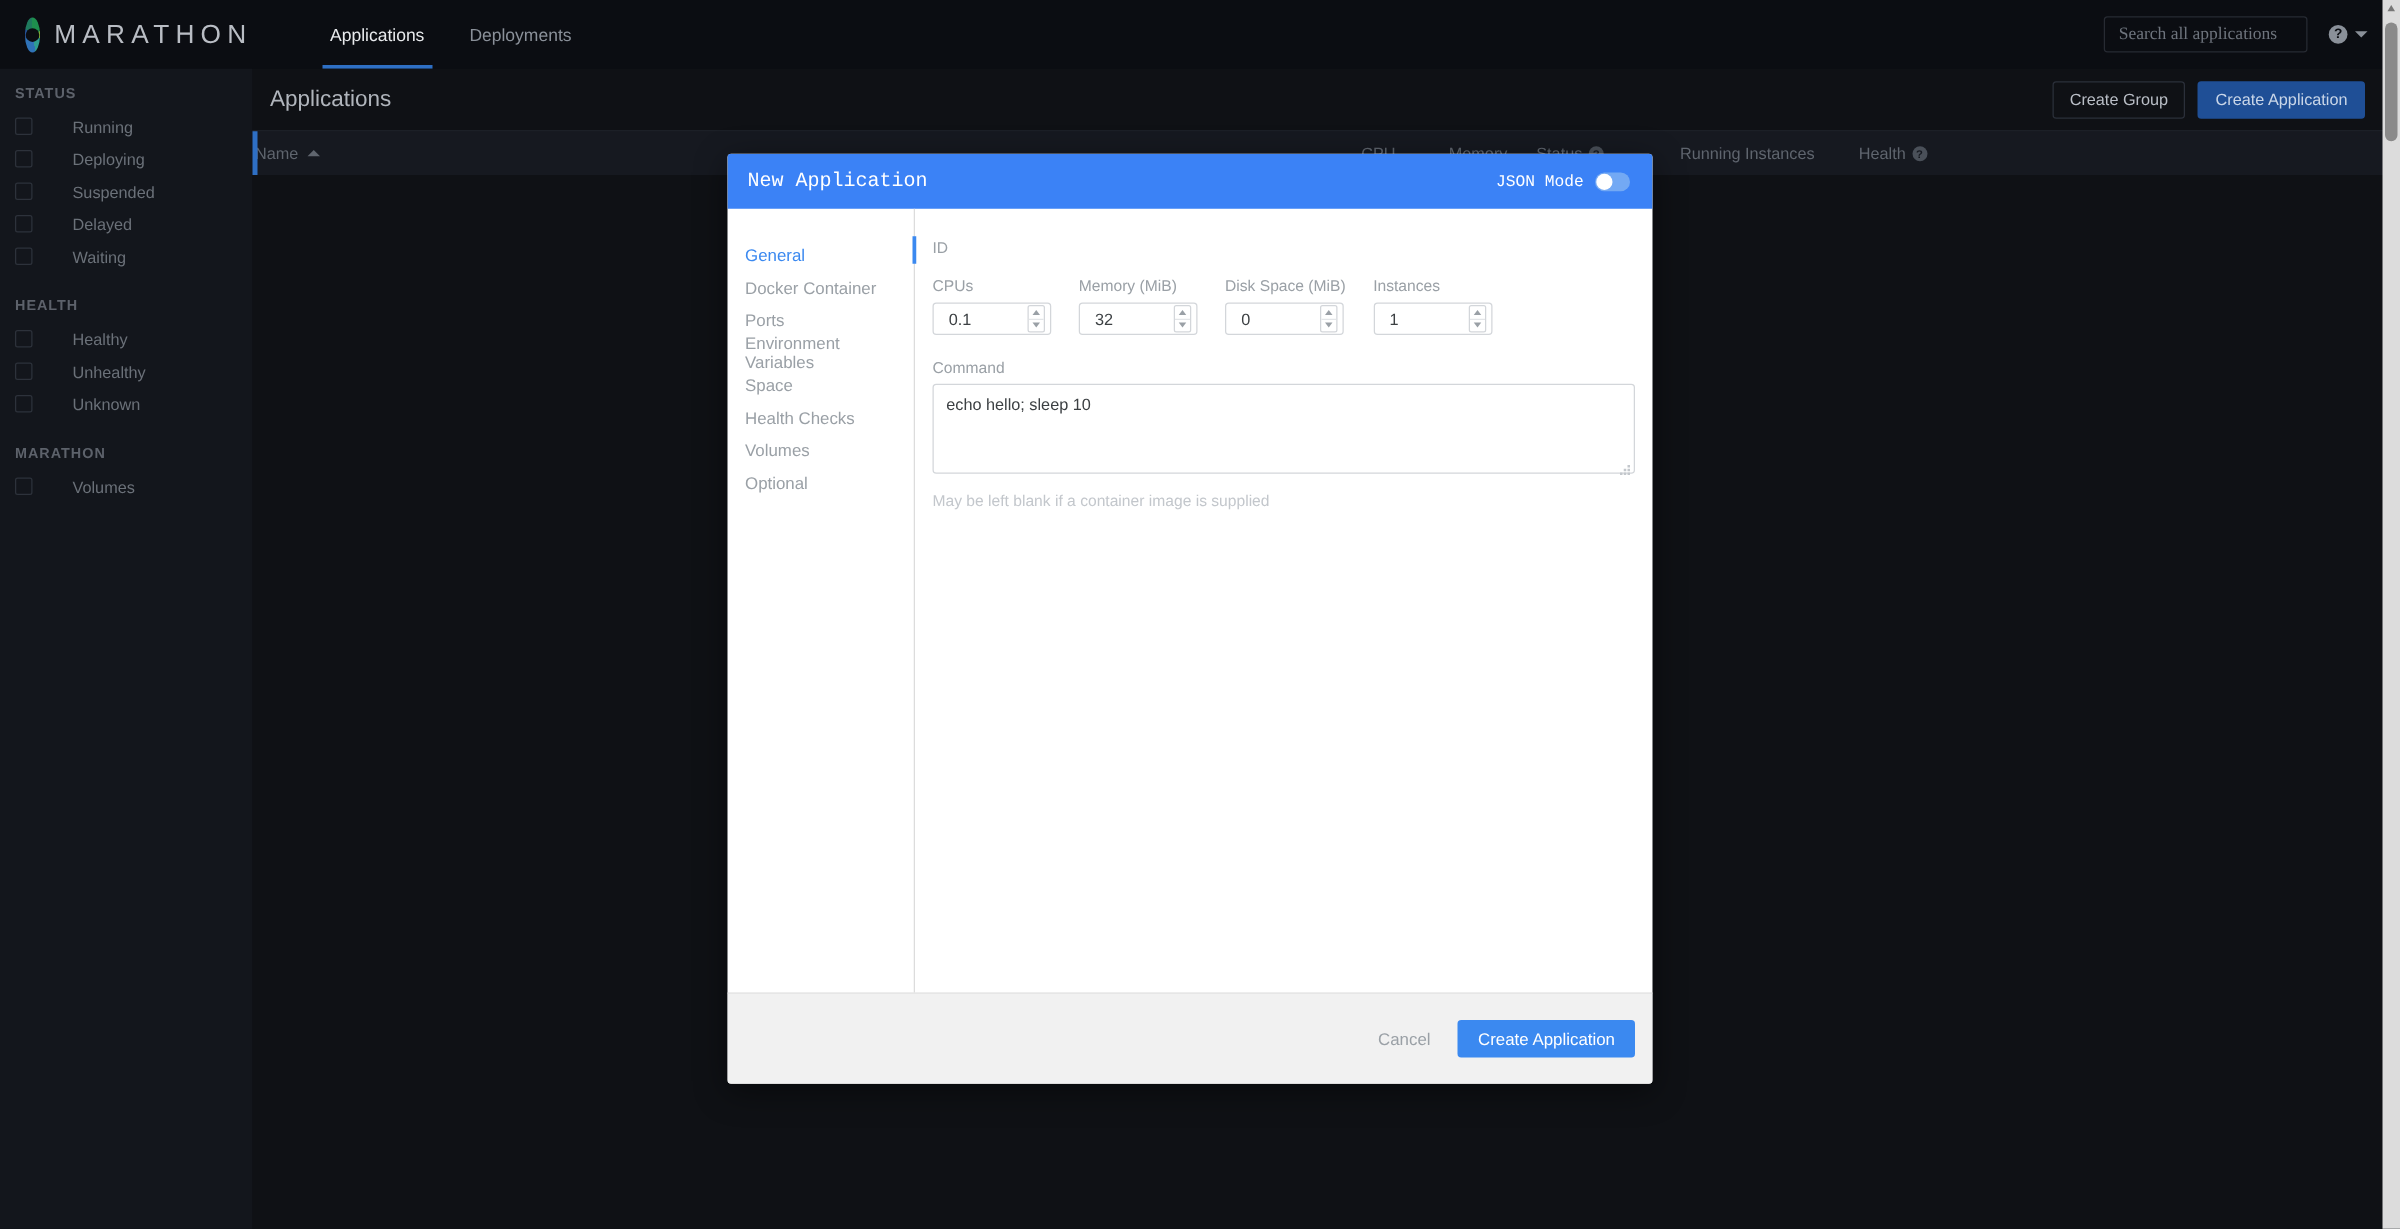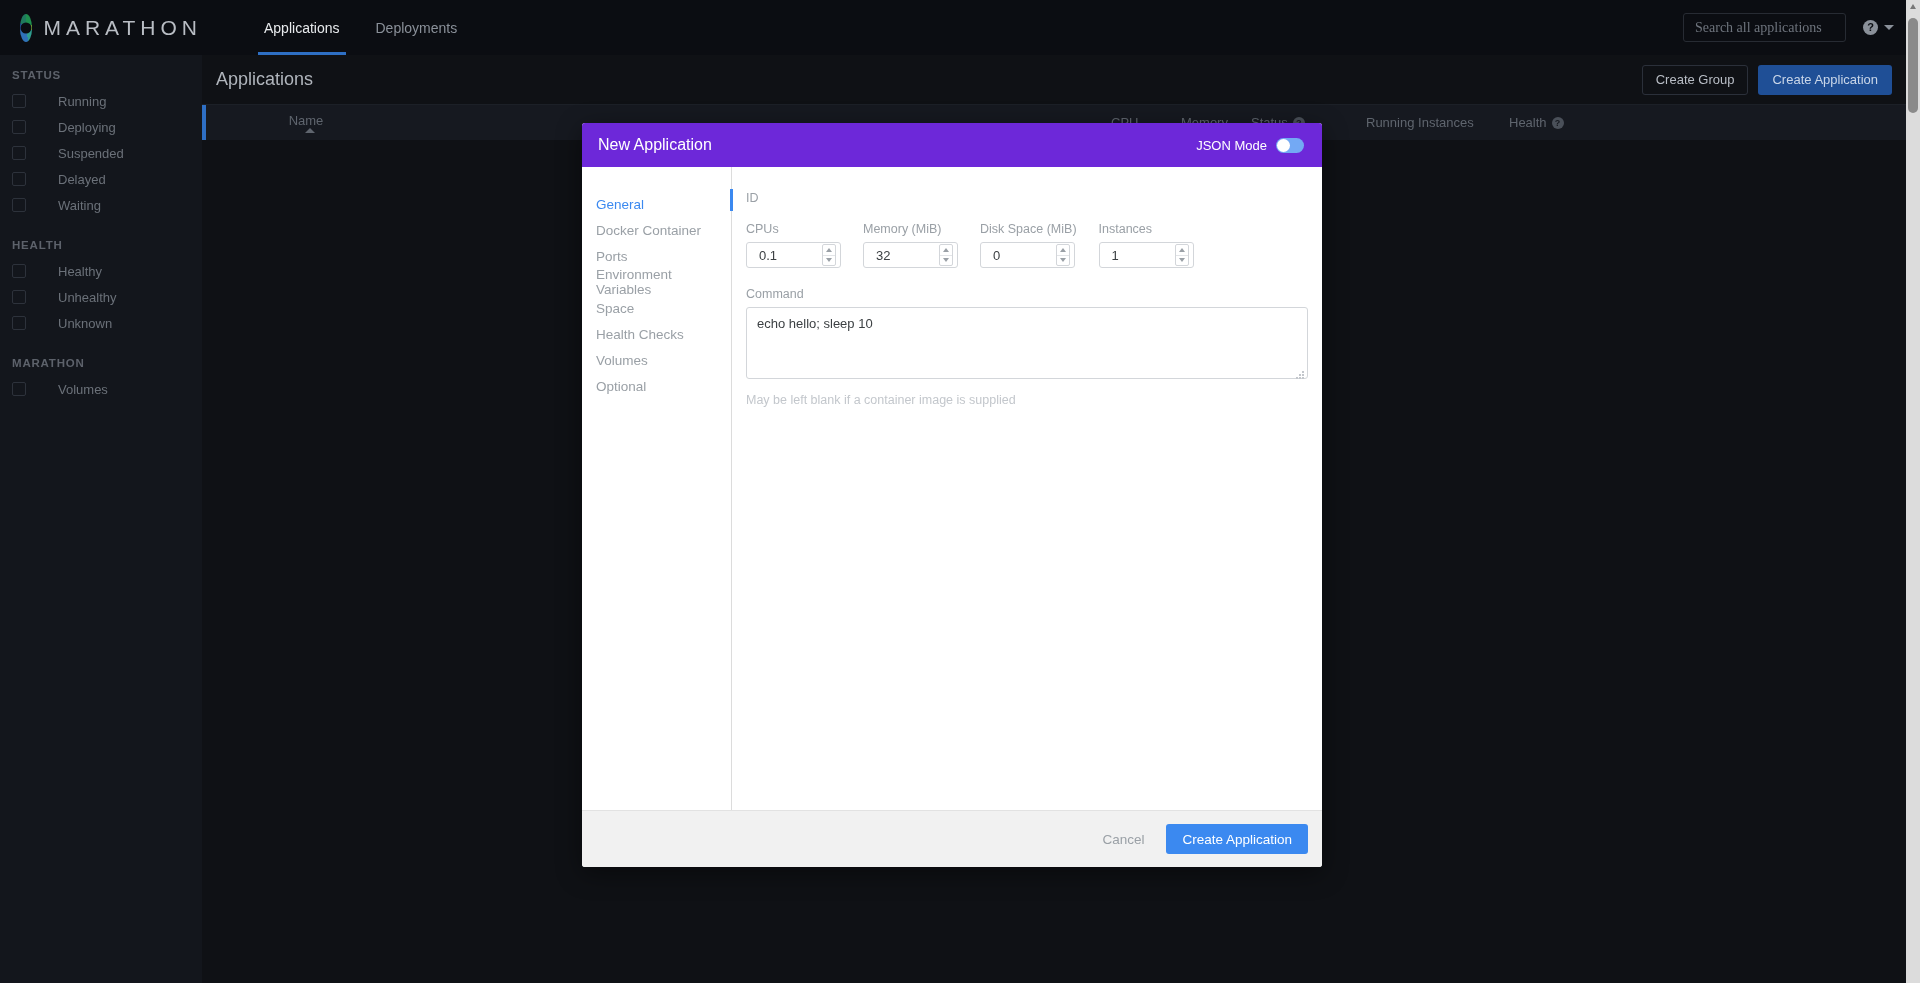--- a/index.html
+++ b/index.html
@@ -185,23 +185,23 @@
   .modal {
     position: absolute; left: 582px; top: 123px;
     width: 740px; height: 744px;
     background: #ffffff;
     border-radius: 3px;
     box-shadow: 0 6px 26px rgba(0,0,0,.45);
     overflow: hidden;
     display: flex; flex-direction: column;
   }
   .modal-header {
-    height: 44px; background: #6d28d9;
-    display: flex; align-items: center;
-    padding: 0 18px 0 16px; flex: none;
+    height: 44px; background: #3b82f6;
+    display: flex; align-items: center;
+    padding: 0 18px 0 16px; flex: none; font-family: Liberation Mono, monospace;
   }
   .modal-title { color: #ffffff; font-size: 16px; }
   .json-toggle-wrap {
     margin-left: auto; display: flex; align-items: center; cursor: pointer;
   }
   .json-toggle-label { color: #ffffff; font-size: 13px; margin-right: 9px; }
   .toggle-track {
     width: 28px; height: 15px; border-radius: 8px;
     background: #73a9f4; position: relative;
   }
@@ -277,21 +277,21 @@
   .cmd-holder { position: relative; }
   .resize-grip {
     position: absolute; right: 4px; bottom: 4px;
     width: 8px; height: 8px; pointer-events: none;
   }
   .resize-grip i {
     position: absolute; width: 2px; height: 2px; background: #c3c7cc;
   }
   .hint { color: #c3c7cc; font-size: 12.5px; margin-top: 10px; }
   .modal-footer {
-    height: 57px; background: #f1f1f1; flex: none;
+    height: 73px; background: #f1f1f1; flex: none;
     border-top: 1px solid #e2e2e2;
     display: flex; align-items: center; justify-content: flex-end;
     padding-right: 14px;
   }
   .btn-cancel {
     background: transparent; border: none; color: #9aa0a6;
     font-size: 13.5px; margin-right: 16px; cursor: pointer;
     font-family: "Liberation Sans", sans-serif;
   }
   .btn-create {
@@ -386,21 +386,21 @@
 <div class="main">
   <div class="page-head">
     <div class="page-title">Applications</div>
     <div class="head-actions">
       <button class="btn-outline">Create Group</button>
       <button class="btn-primary">Create Application</button>
     </div>
   </div>
 
   <div class="table-head">
-    <div class="th" style="margin-left:24px; width:160px;flex-direction:column;">
+    <div class="th" style="margin-left:2px; width:160px;">
       <span>Name</span>
       <span class="sort-arrow"></span>
     </div>
     <div class="th" style="width:70px; margin-left:725px;">
       <span>CPU</span>
     </div>
     <div class="th" style="width:60px;">
       <span>Memory</span>
     </div>
     <div class="th" style="width:115px; margin-left:10px;">

